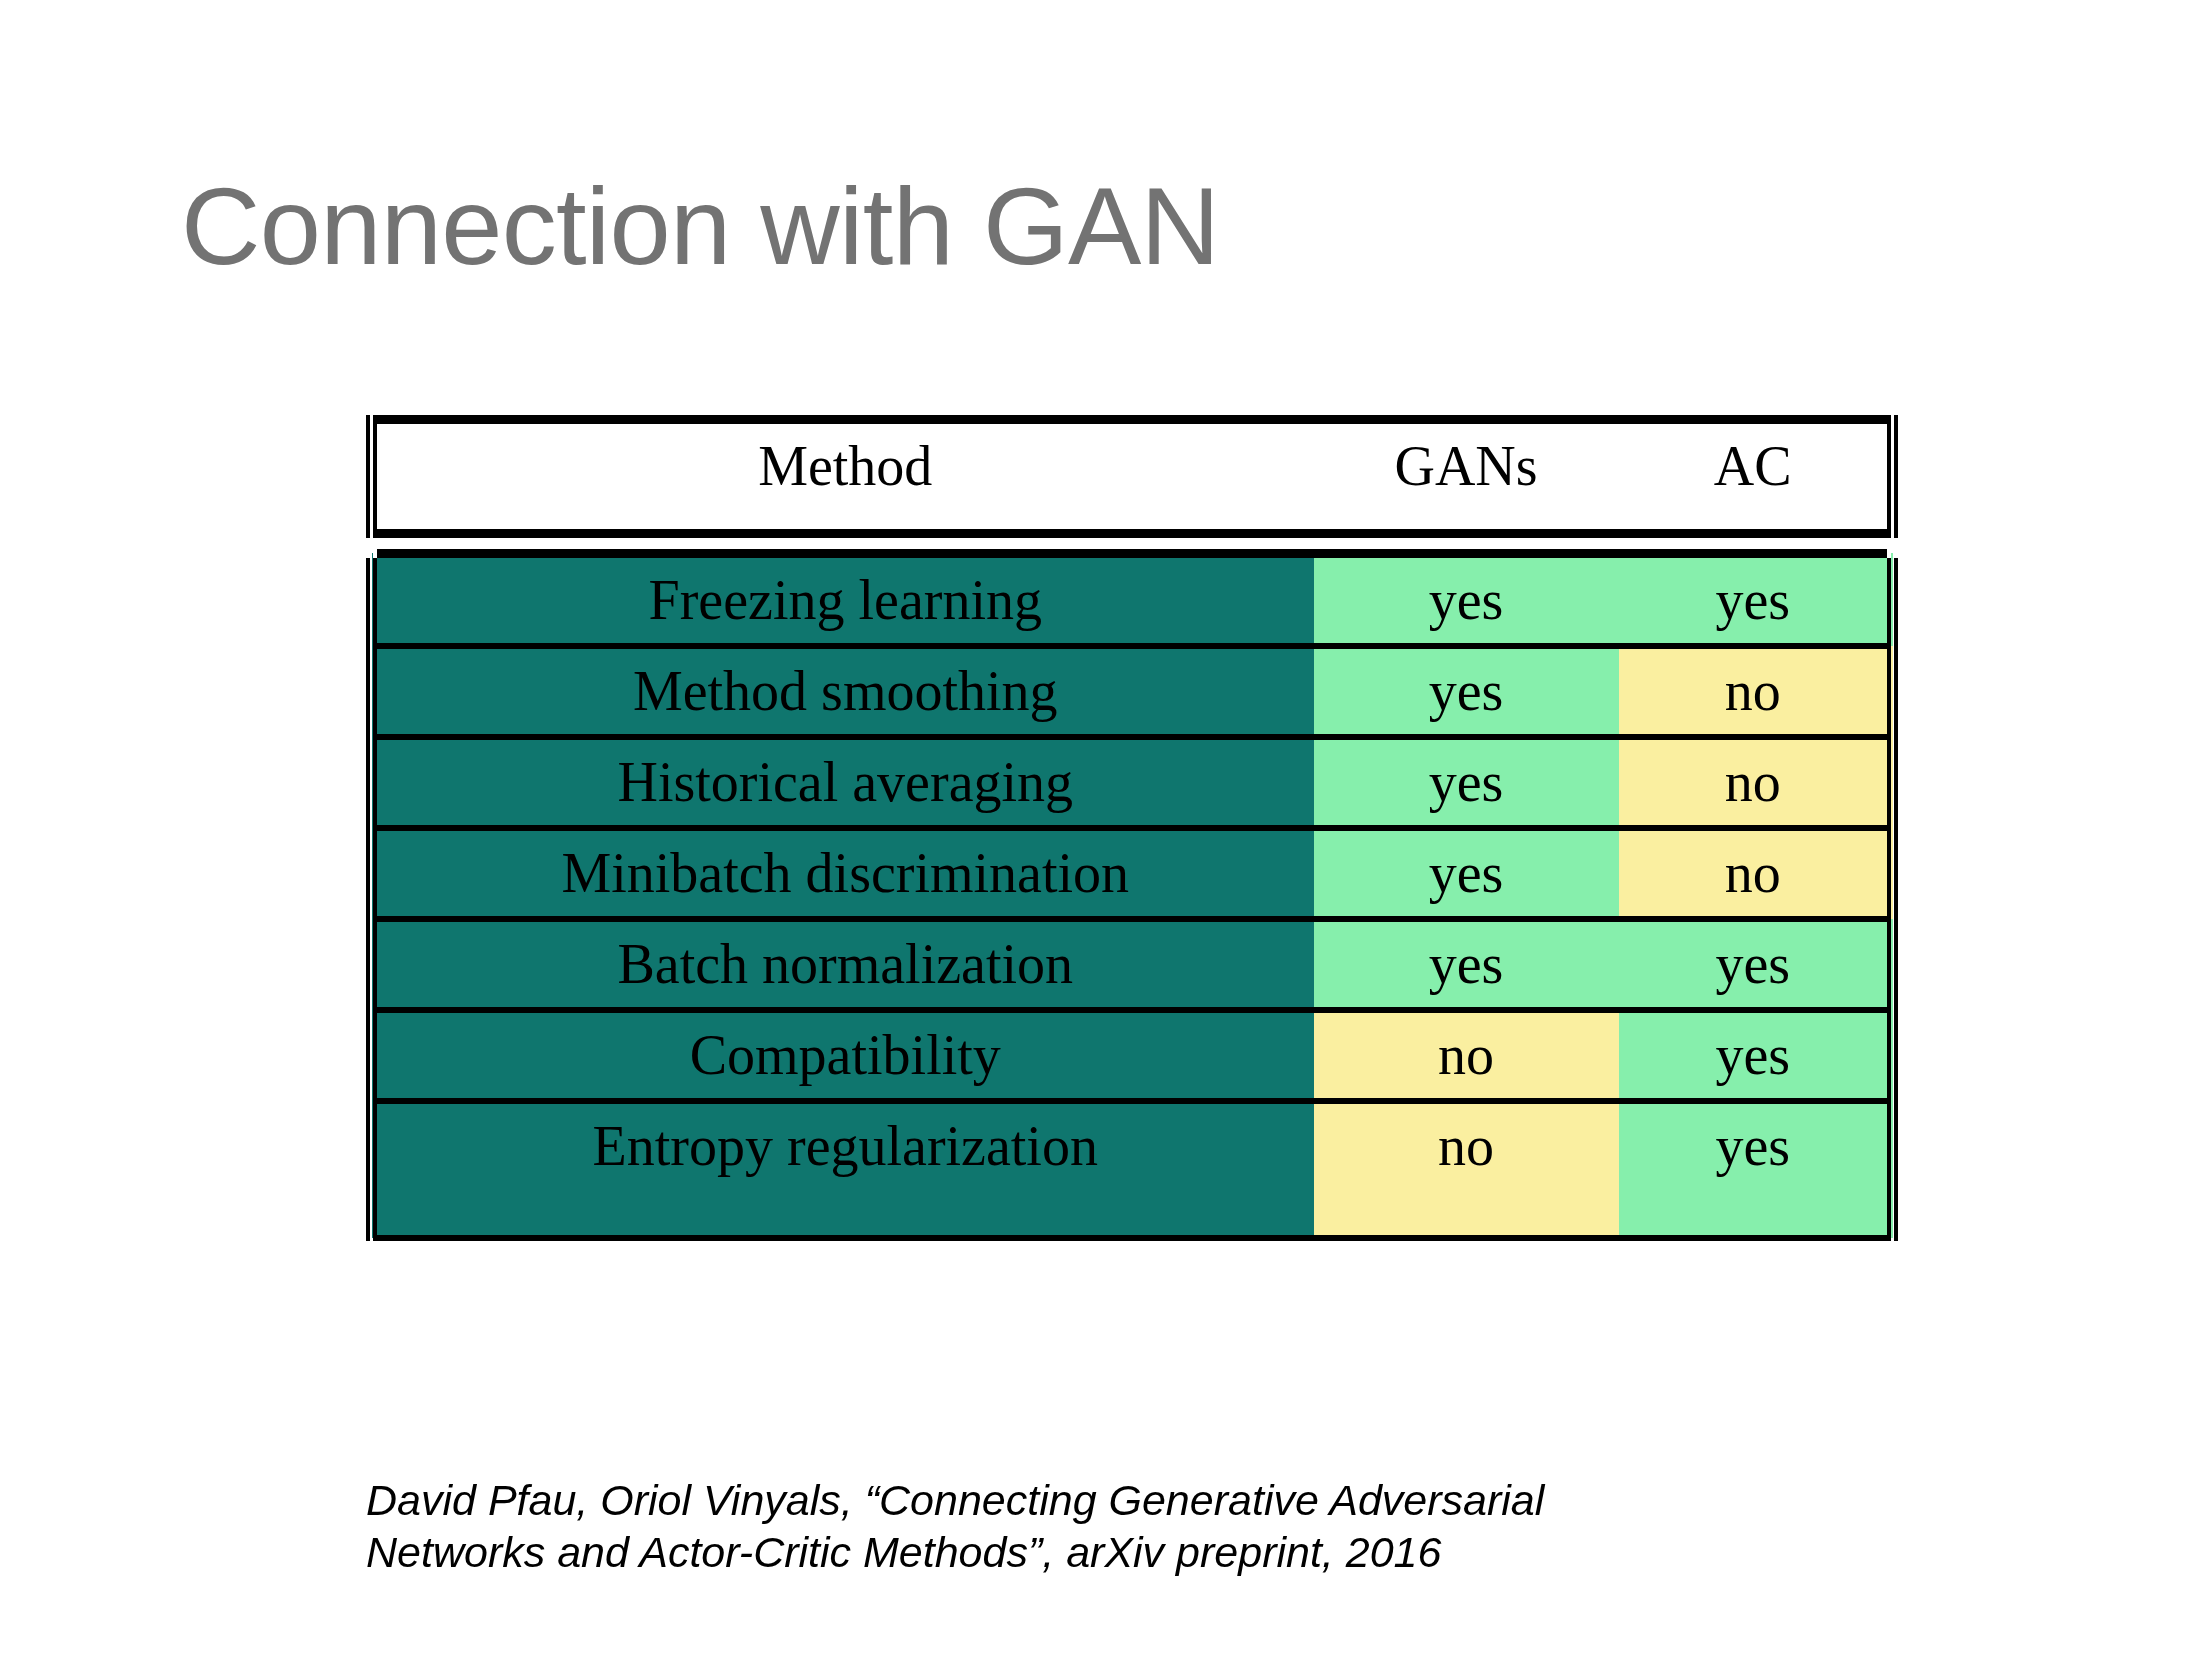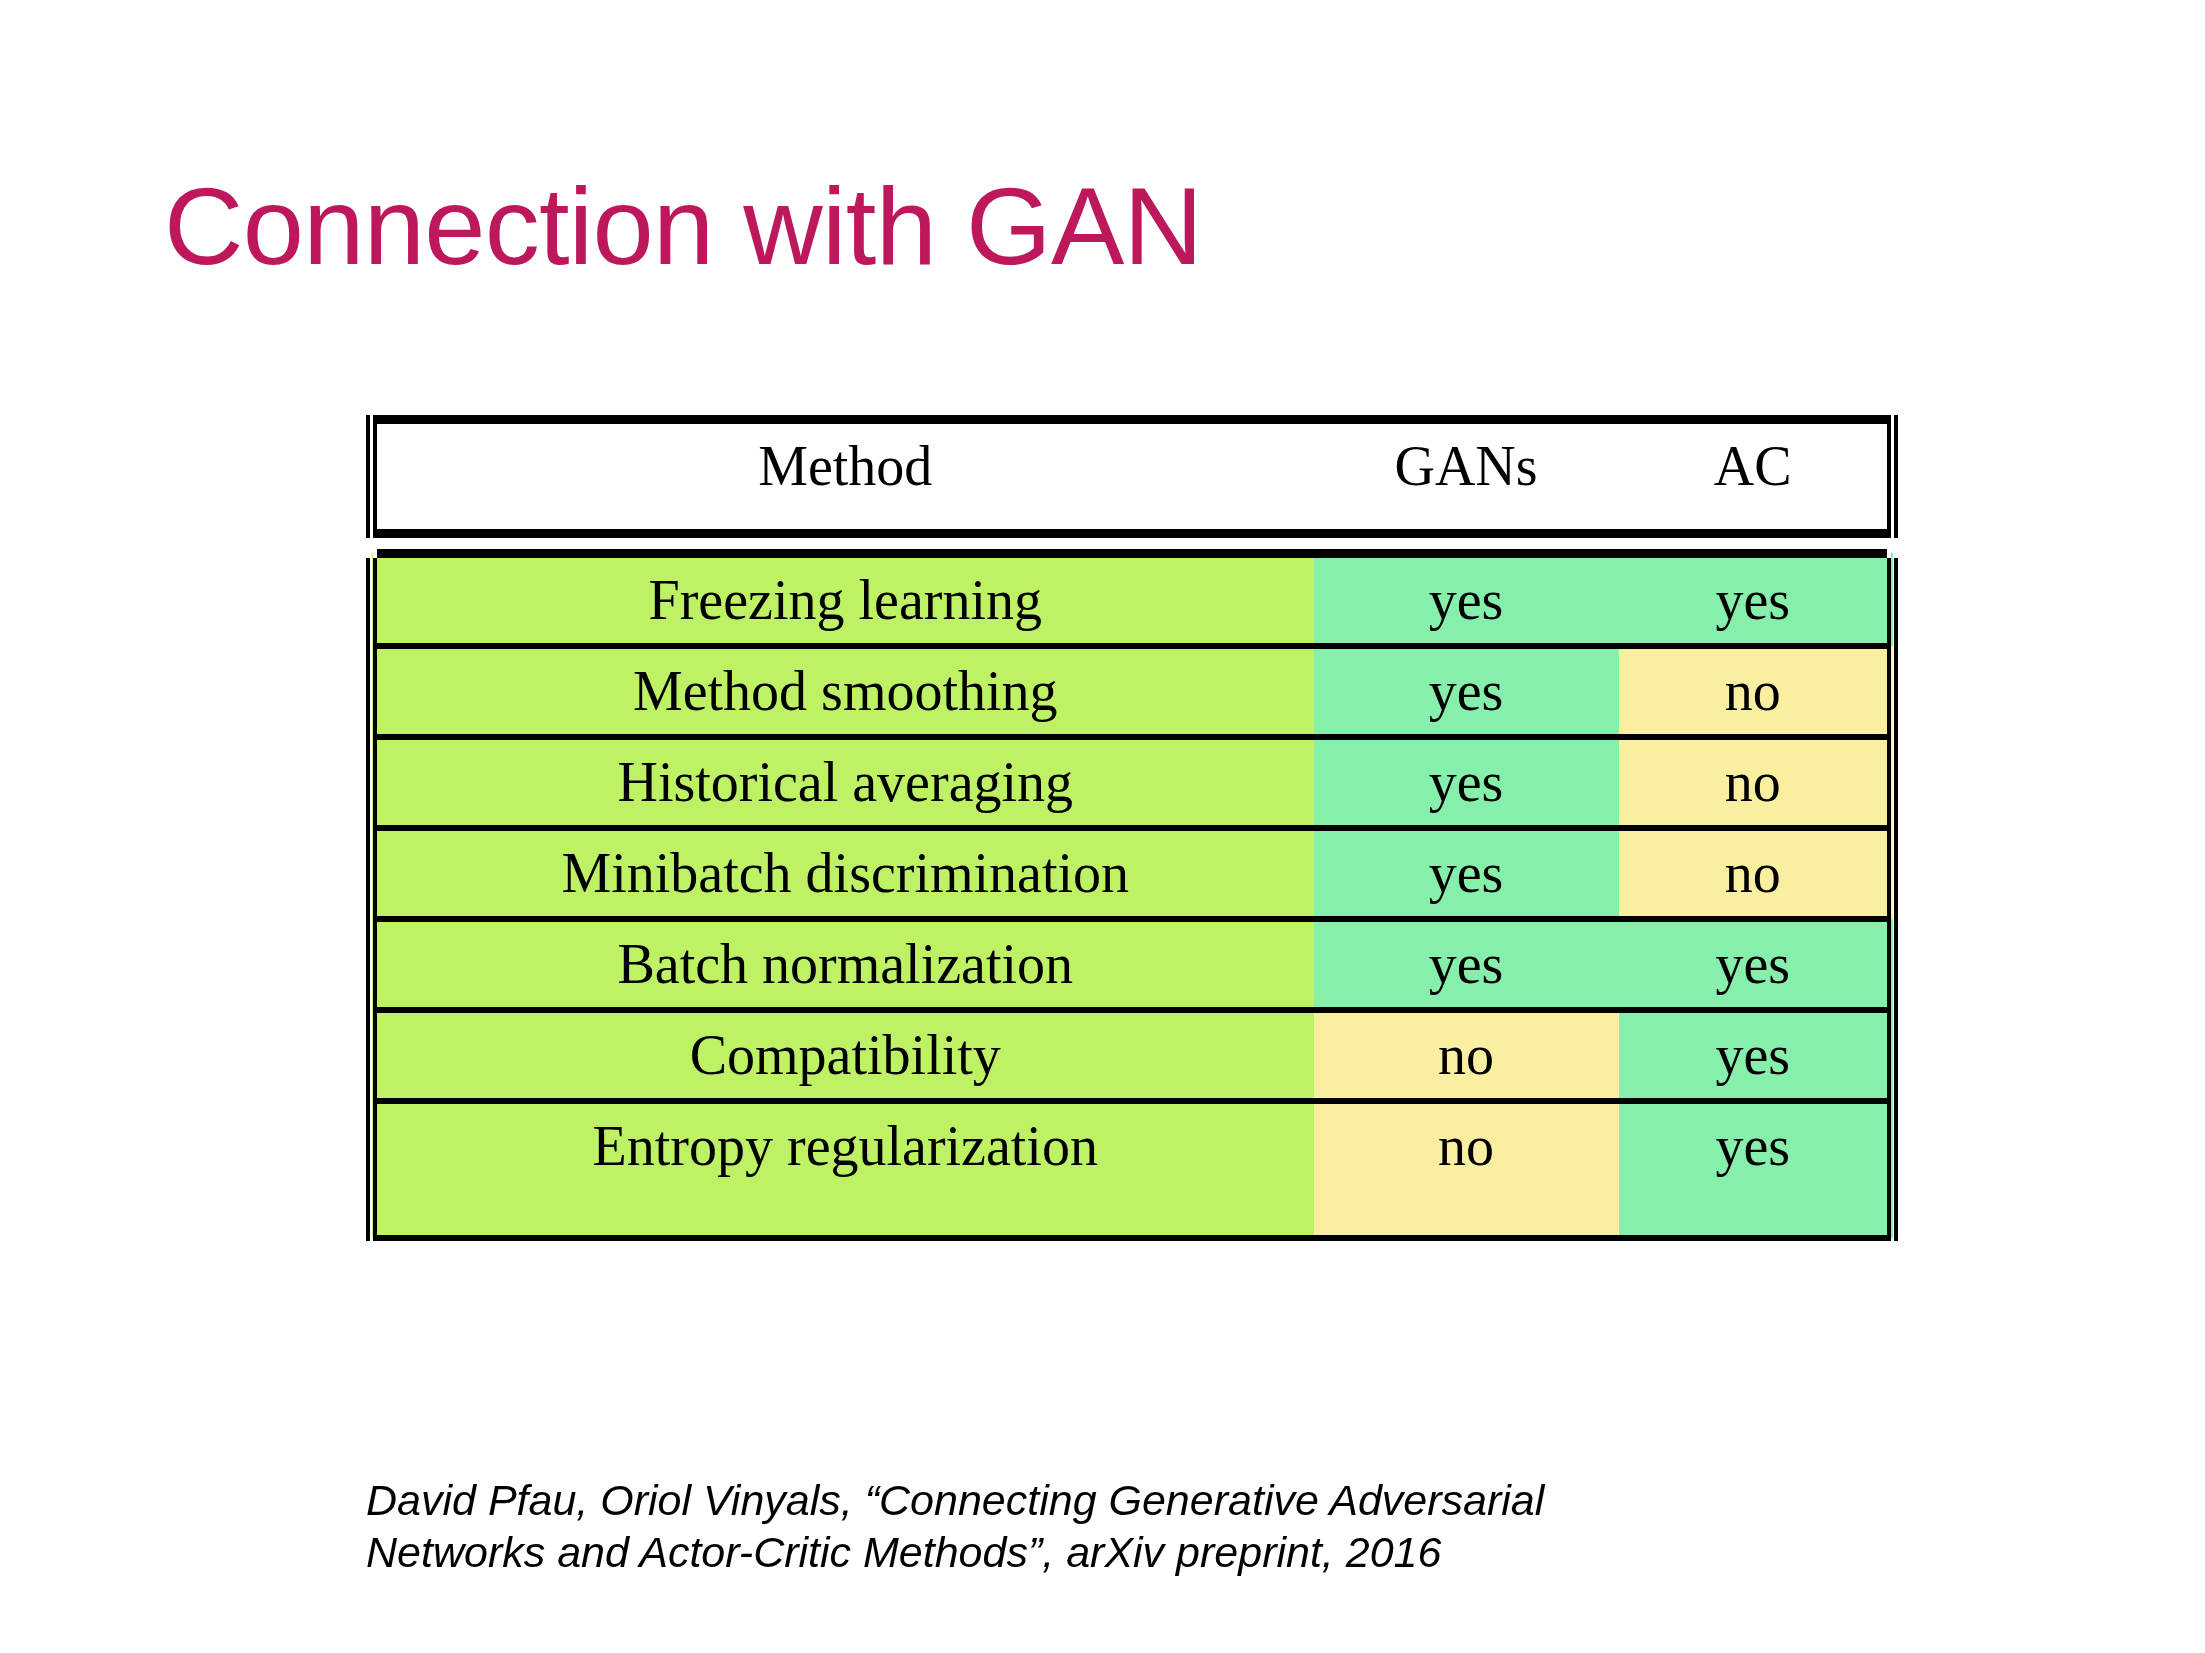--- a/index.html
+++ b/index.html
@@ -11,27 +11,27 @@
     width: 2205px;
     height: 1654px;
     position: relative;
     font-family: "Liberation Sans", sans-serif;
     overflow: hidden;
   }
 
   
   #slide-title {
     position: absolute;
-    left: 164px;
+    left: 181px;
     top: 171px;
     font-family: "Liberation Sans", sans-serif;
     font-size: 110px;
     line-height: 1.0;
     font-weight: 400;
-    color: #be185d;
+    color: #737373;
     letter-spacing: -0.7px;
     white-space: nowrap;
   }
 
   
   #comparison-table {
     position: absolute;
     left: 366px;
     top: 415px;
     width: 1522px;
@@ -87,21 +87,21 @@
     text-align: center;
     height: 85px;
     padding: 0;
     border-top: 6.6px solid #000000;
     vertical-align: middle;
     line-height: 1.0;
   }
   tbody tr:first-child td { border-top: 9.6px solid #000000; }
   tbody tr:last-child  td { border-bottom: 6.6px solid #000000; }
 
-  td.method-cell { background: #bef264; }
+  td.method-cell { background: #0f766e; }
 
   
   .v-yes { background: #86efac; }
   .v-no  { background: #FAEFA0; }
   .v-na  { background: #F87F80; }
 
   
   tbody tr.tail-row td {
     height: 46px;
     border-top: 6.6px solid #000000;

